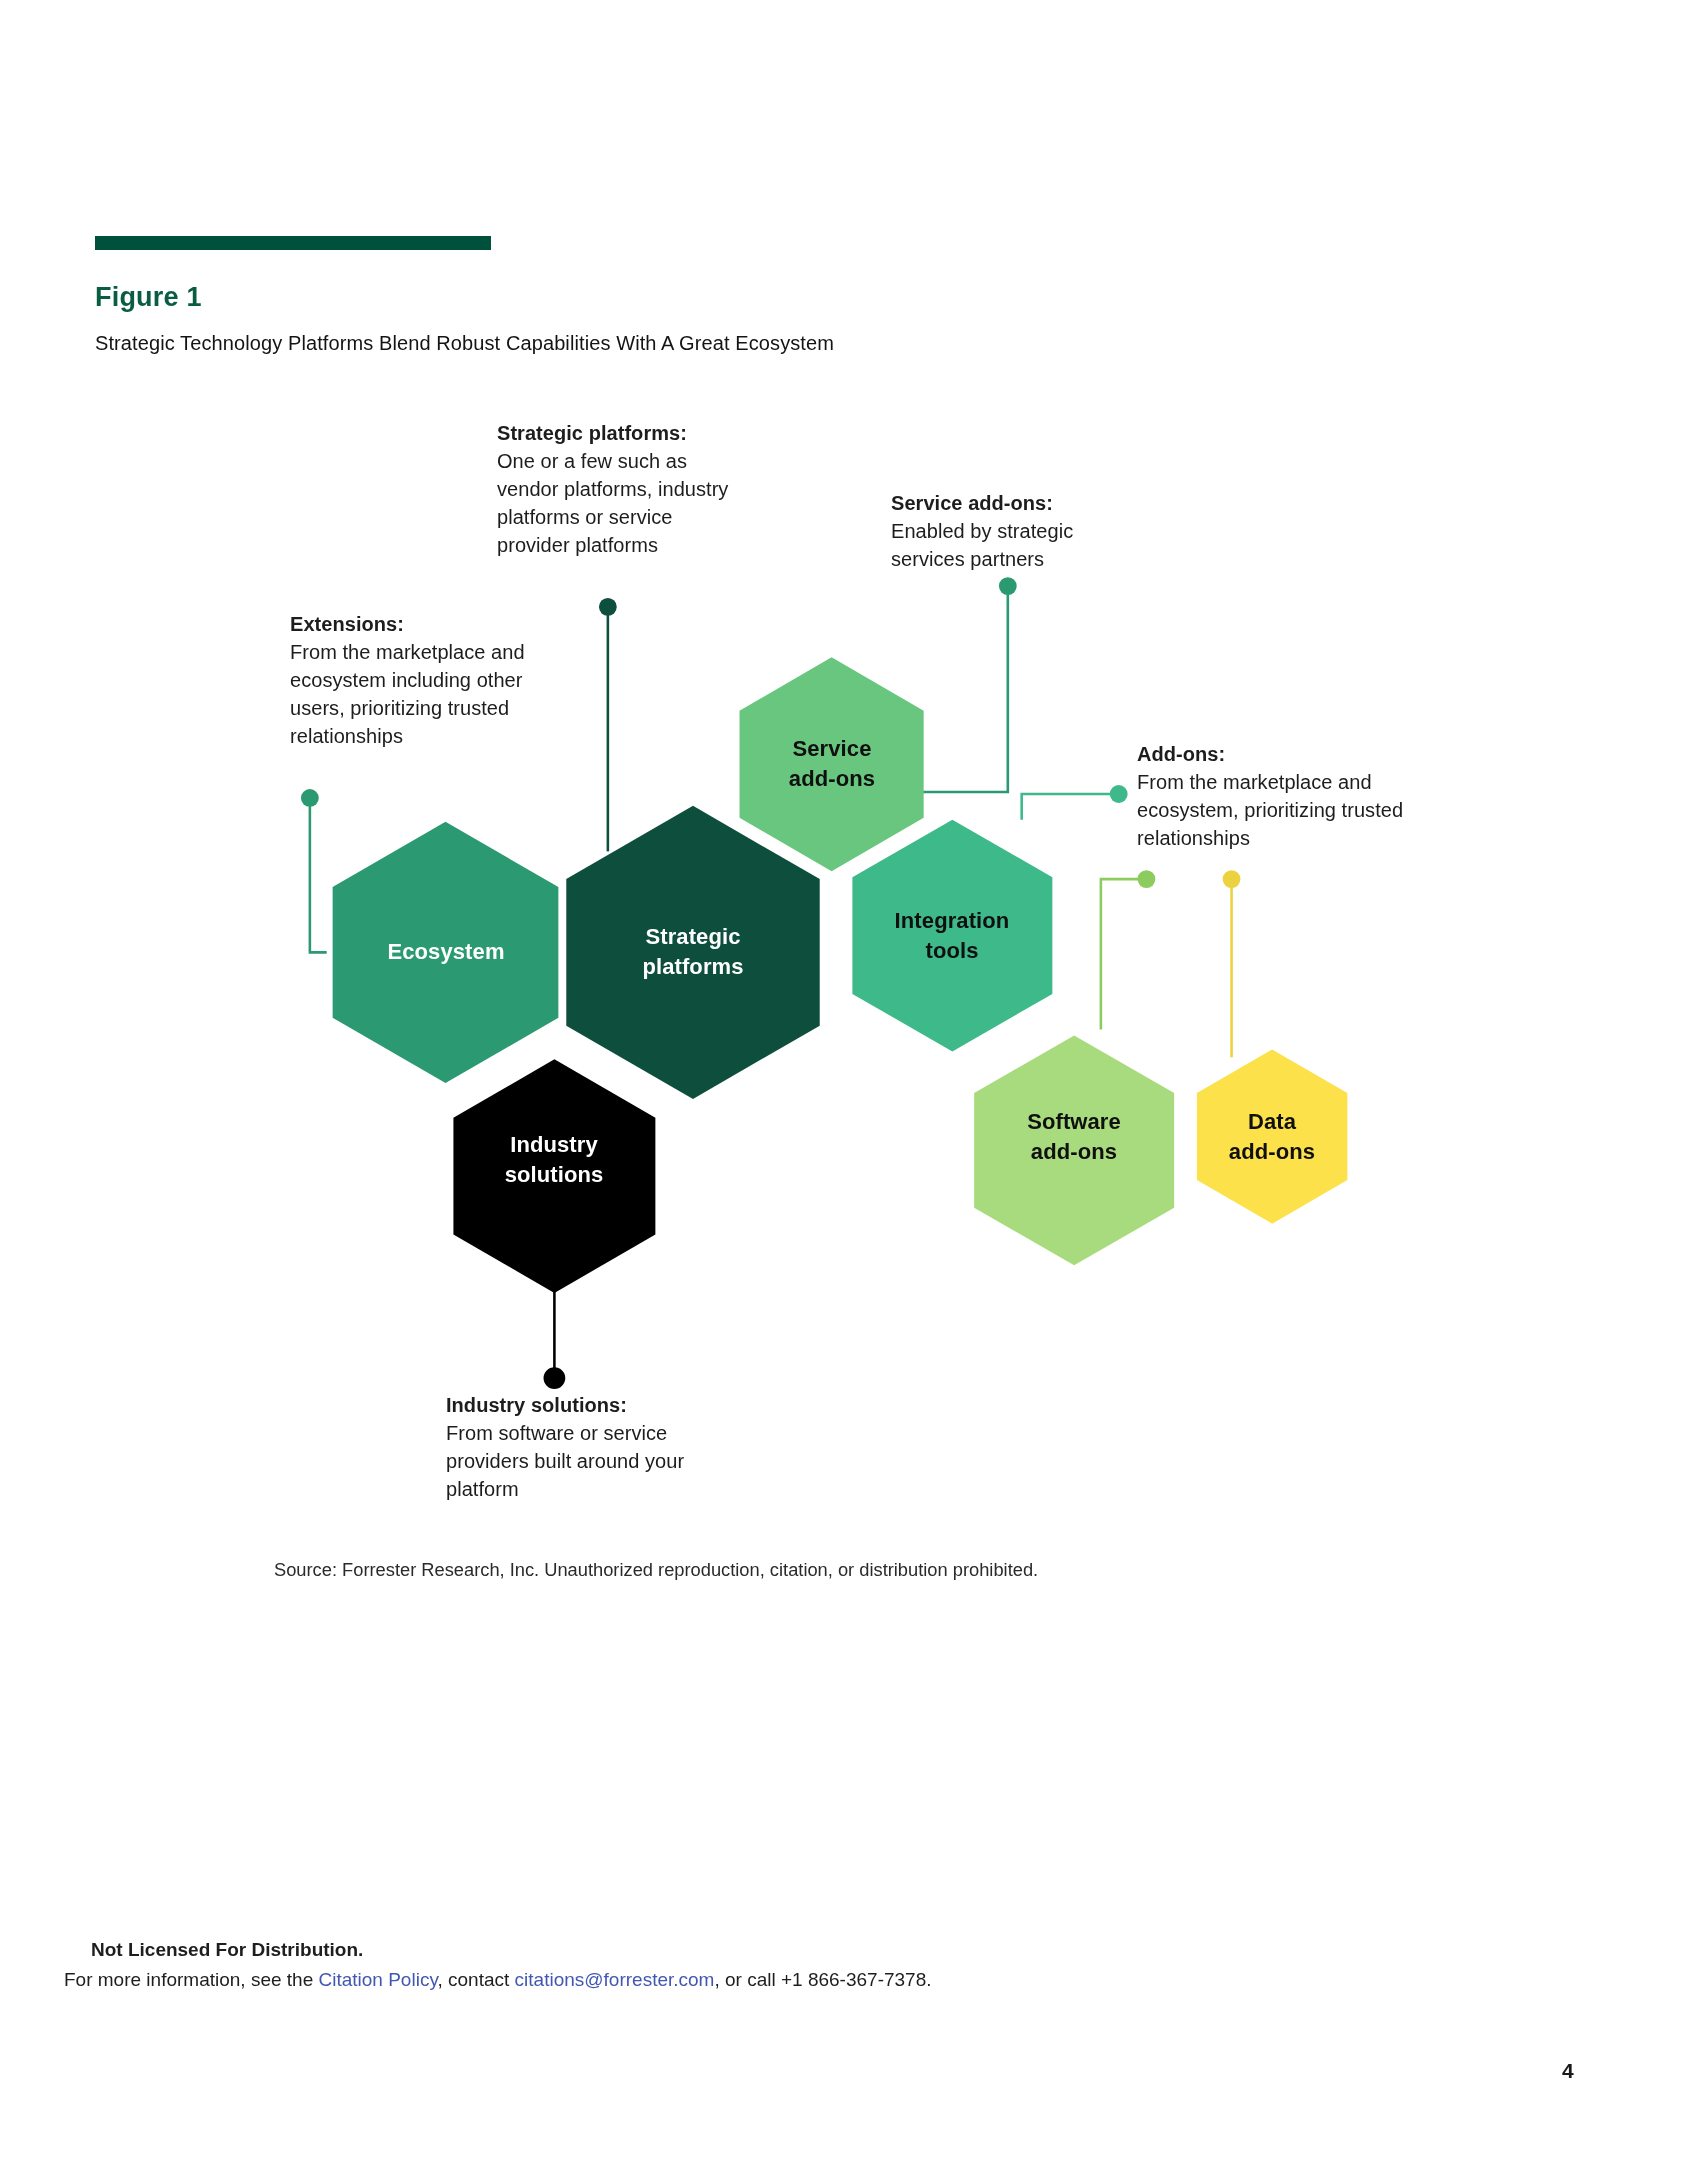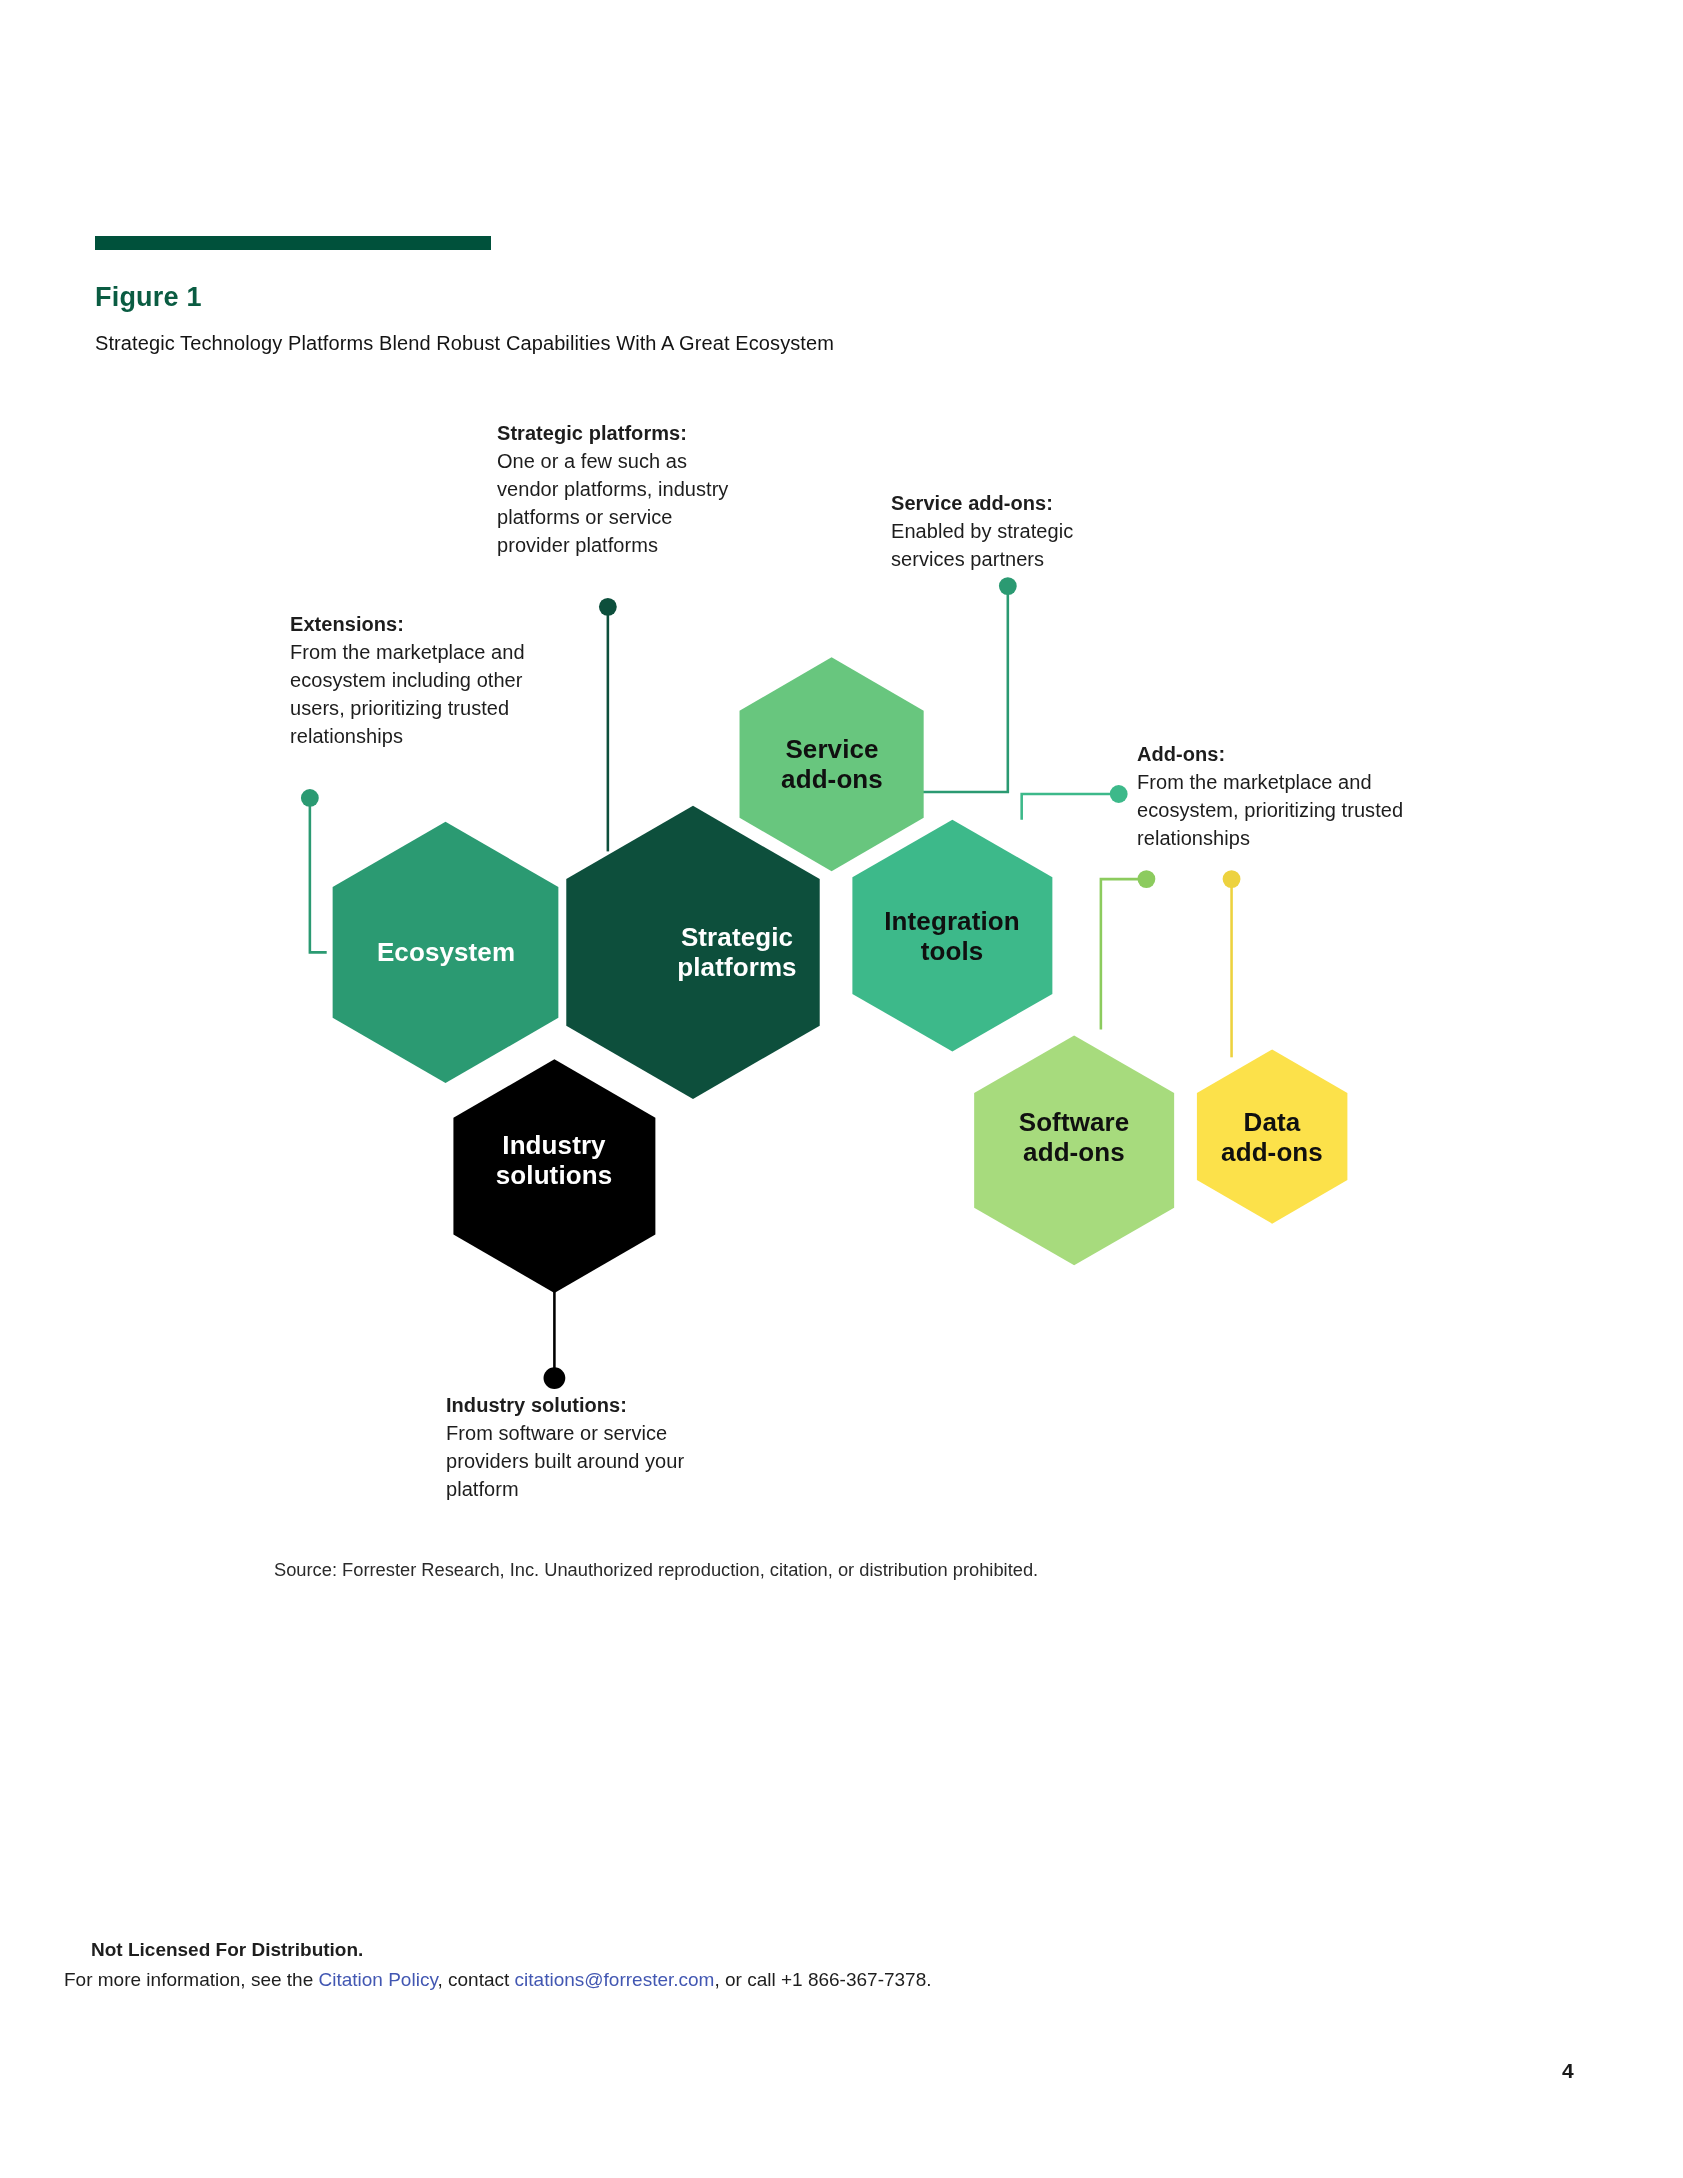--- a/index.html
+++ b/index.html
@@ -82,21 +82,21 @@
   .anno-service    { left: 891px; top: 489px;  width: 248px; }
   .anno-extensions { left: 290px; top: 610px;  width: 257px; }
   .anno-addons     { left: 1137px; top: 740px; width: 267px; }
   .anno-industry   { left: 446px; top: 1391px; width: 267px; }
 
   
   .hex-label {
     position: absolute;
     text-align: center;
     font-weight: bold;
-    font-size: 26px;
+    font-size: 22px;
     line-height: 30px;
     letter-spacing: 0.1px;
     transform: translate(-50%, -50%);
     white-space: pre-line;
   }
 
   
   .source {
     position: absolute;
     left: 274px;
@@ -174,21 +174,21 @@
         <polygon points="450,830 564,896 564,1028 450,1094 336,1028 336,896" fill="#2B9A72"></polygon>
         <polygon points="700,814 828,888 828,1036 700,1110 572,1036 572,888" fill="#0D4F3C"></polygon>
         <polygon points="1285,1060 1361,1104 1361,1192 1285,1236 1209,1192 1209,1104" fill="#FCE14A"></polygon>
         <polygon points="1085,1046 1186,1104 1186,1220 1085,1278 984,1220 984,1104" fill="#A7DB7D"></polygon>
         <polygon points="560,1070 662,1129 662,1247 560,1306 458,1247 458,1129" fill="#000000"></polygon>
       </g>
     </svg>
   </div>
 
   <div class="hex-label" style="left:446px; top:952px; color:#ffffff;">Ecosystem</div>
-  <div class="hex-label" style="left:693px; top:952px; color:#ffffff;margin-left:44px;">Strategic
+  <div class="hex-label" style="left:693px; top:952px; color:#ffffff;">Strategic
 platforms</div>
   <div class="hex-label" style="left:832px; top:764px; color:#101010;">Service
 add-ons</div>
   <div class="hex-label" style="left:952px; top:936px; color:#101010;">Integration
 tools</div>
   <div class="hex-label" style="left:554px; top:1160px; color:#ffffff;">Industry
 solutions</div>
   <div class="hex-label" style="left:1074px; top:1137px; color:#101010;">Software
 add-ons</div>
   <div class="hex-label" style="left:1272px; top:1137px; color:#101010;">Data

